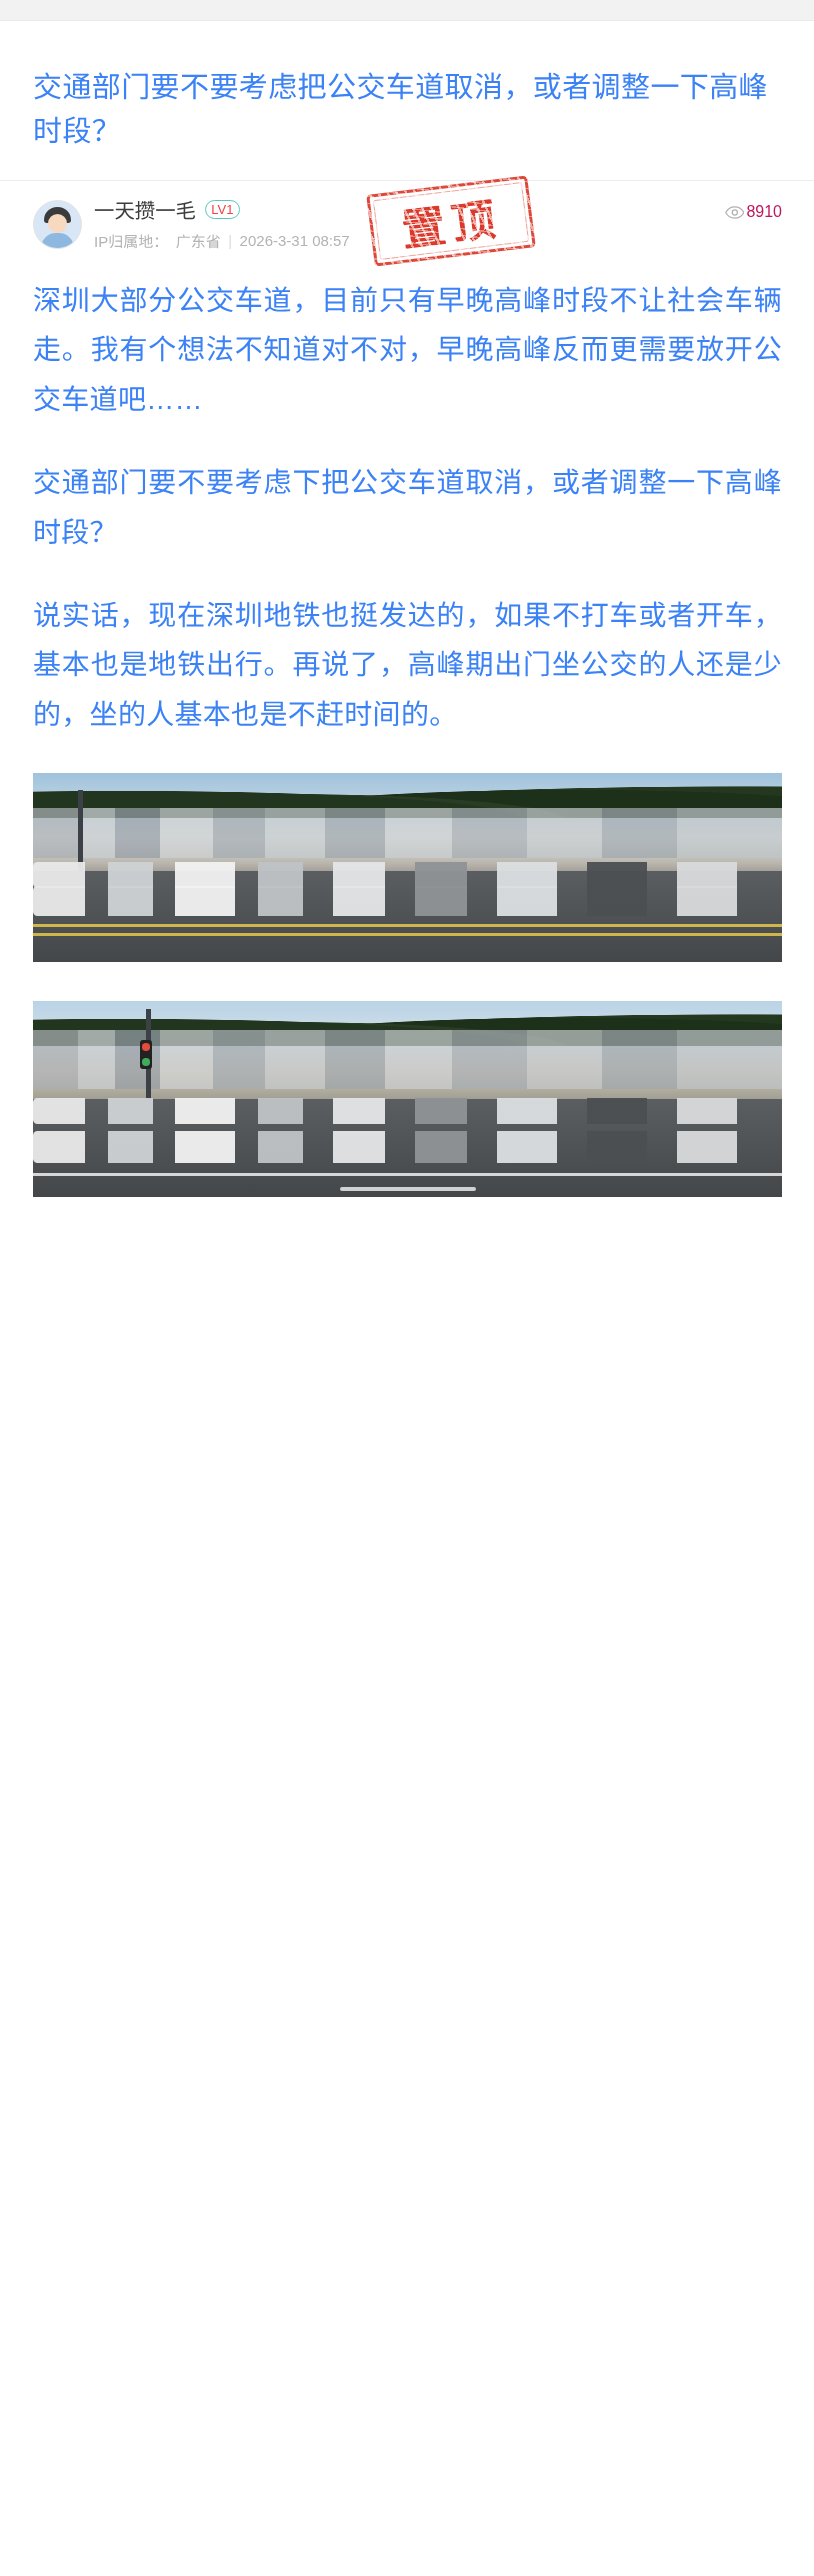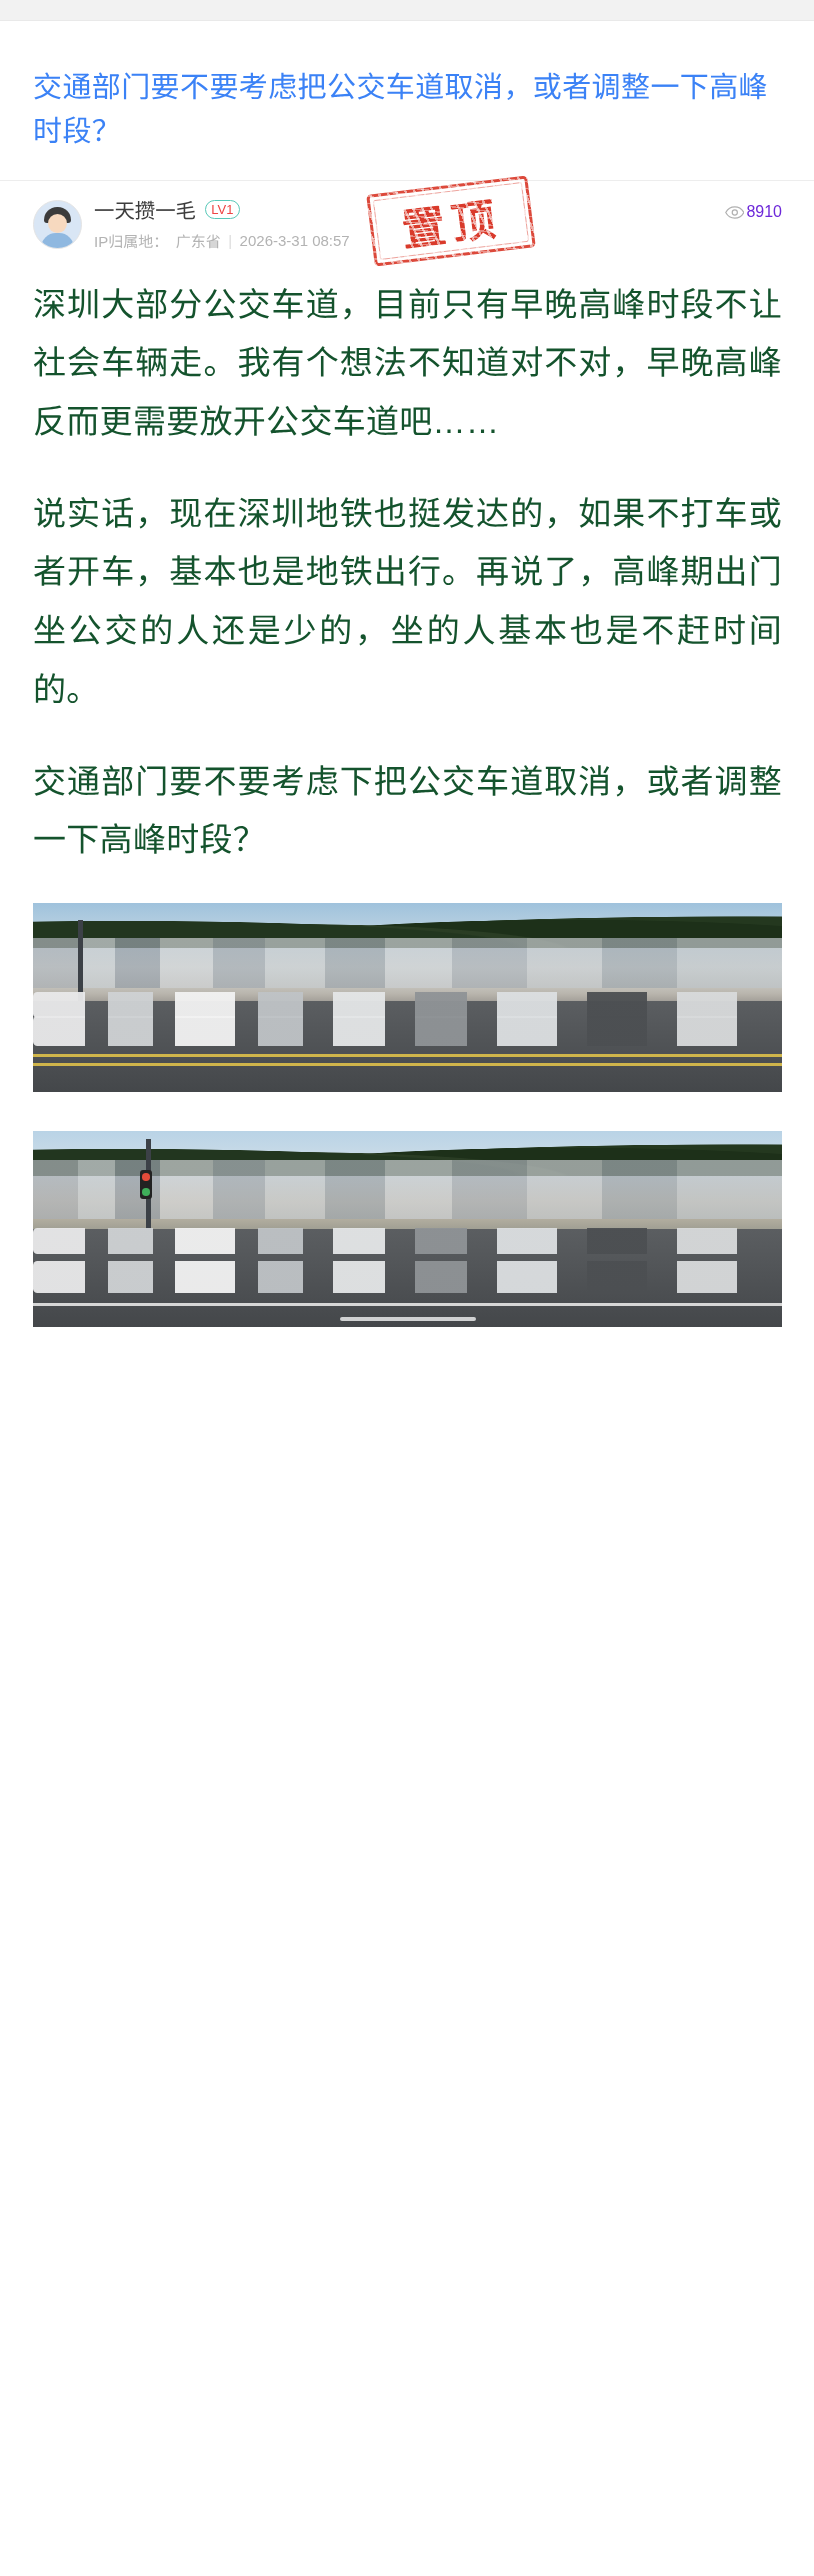--- a/index.html
+++ b/index.html
@@ -115,21 +115,21 @@
     color: #dcdcdc;
   }
   .views {
     position: absolute;
     right: 33px;
     top: 22.6px;
     display: flex;
     align-items: center;
     gap: 2px;
     font-size: 16px;
-    color: #6d28d9;
+    color: #be185d;
   }
   .eye-icon svg { display: block; }
   .stamp {
     position: absolute;
     left: 370px;
     top: 4.5px;
     width: 162px;
     height: 72px;
     transform: rotate(-7deg);
     color: #d93a2b;
@@ -167,23 +167,23 @@
     inset: 0;
     background:
       repeating-linear-gradient(72deg, rgba(255,255,255,.55) 0 2.3px, rgba(255,255,255,0) 2.3px 8.3px),
       repeating-linear-gradient(14deg, rgba(255,255,255,.4) 0 1.5px, rgba(255,255,255,0) 1.5px 6.8px);
     mix-blend-mode: screen;
   }
   .content {
     padding: 13.6px 33px 0 33px;
   }
   .para {
-    font-size: 33px;
+    font-size: 28px;
     line-height: 1.78;
-    color: #14532d;
+    color: #3b82f6;
     margin: 0 0 33px 0;
     letter-spacing: 0.3px;
     text-align: justify;
   }
   .photo {
     margin: 0 33px 39px 33px;
     background: #000;
     position: relative;
     overflow: hidden;
   }
@@ -322,22 +322,22 @@
 
     <div class="stamp">
       <div class="frame"></div>
       <div class="txt">置顶</div>
       <div class="noise"></div>
     </div>
   </div>
 
   <div class="content">
     <p class="para">深圳大部分公交车道，目前只有早晚高峰时段不让社会车辆走。我有个想法不知道对不对，早晚高峰反而更需要放开公交车道吧……</p>
+    <p class="para">交通部门要不要考虑下把公交车道取消，或者调整一下高峰时段？</p>
     <p class="para">说实话，现在深圳地铁也挺发达的，如果不打车或者开车，基本也是地铁出行。再说了，高峰期出门坐公交的人还是少的，坐的人基本也是不赶时间的。</p>
-    <p class="para">交通部门要不要考虑下把公交车道取消，或者调整一下高峰时段？</p>
   </div>
 
   <div class="photo photo1">
     <div class="ph-band ph-trees"></div>
     <div class="ph-band ph-buildings"></div>
     <div class="ph-pole" style="left:45px; top:16.6px; height:83px;"></div>
     <div class="ph-band ph-road"></div>
     <div class="ph-cars" style="top:89px;"></div>
     <div class="ph-cars" style="top:113px; height:30px;"></div>
     <div class="ph-line" style="left:0; right:0; top:151px;"></div>

